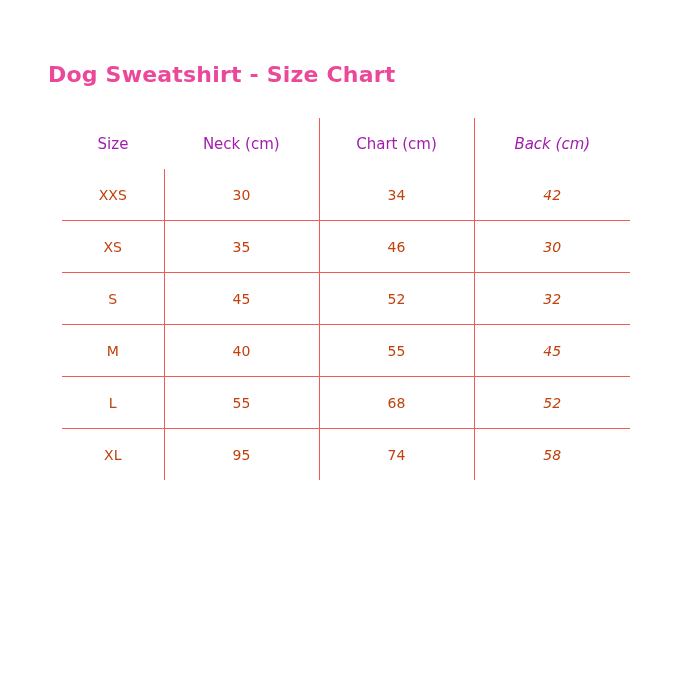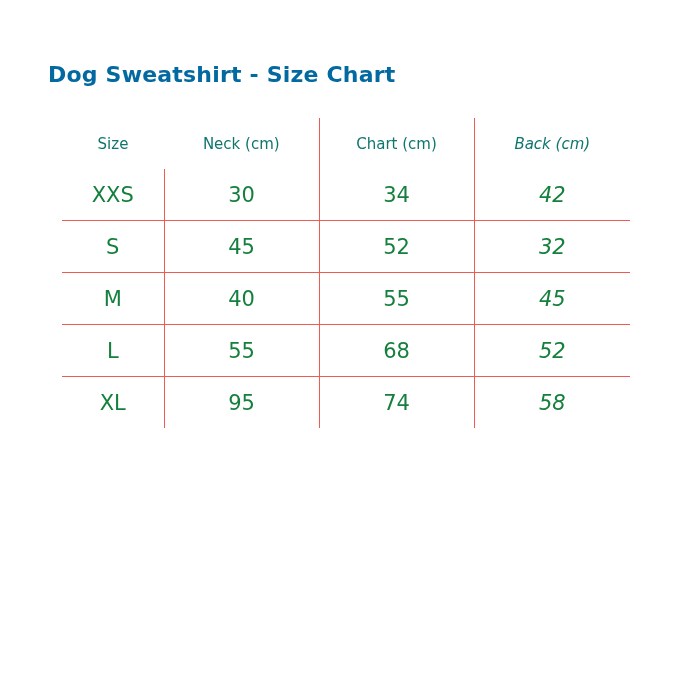--- a/index.html
+++ b/index.html
@@ -19,56 +19,56 @@
     width: 700px;
     height: 700px;
     box-sizing: border-box;
   }
   .title {
     position: absolute;
     left: 48px;
     top: 62px;
     font-size: 22px;
     font-weight: bold;
-    color: #0369a1;
+    color: #ec4899;
     letter-spacing: 0.2px;
     white-space: nowrap;
   }
   .chart-wrap {
     position: absolute;
     left: 62px;
     top: 118px;
     width: 568px;
   }
   table.size-chart {
     border-collapse: collapse;
     width: 568px;
     table-layout: fixed;
   }
   table.size-chart td {
     text-align: center;
     vertical-align: middle;
-    font-size: 21px;
-    color: #15803d;
+    font-size: 14px;
+    color: #c2410c;
     height: 51px;
     padding: 0;
     border-bottom: 1.4px solid #ef5a55;
     border-right: 1.4px solid #ef5a55;
   }
   table.size-chart tr td:last-child {
     border-right: none;
     font-style: italic;
   }
   table.size-chart tr:last-child td {
     border-bottom: none;
   }
   table.size-chart thead td {
     border-bottom: 1.4px solid #ef5a55;
     font-size: 15px;
-    color: #0f766e;
+    color: #a21caf;
   }
   table.size-chart thead td.col-size {
     border-right: none;
   }
   table.size-chart tbody td.col-size {
     border-right: 1.4px solid #ef5a55;
   }
   
   col.c0 { width: 102px; }
   col.c1 { width: 155px; }
@@ -99,20 +99,26 @@
         </tr>
       </thead>
       <tbody>
         <tr>
           <td class="col-size">XXS</td>
           <td>30</td>
           <td>34</td>
           <td>42</td>
         </tr>
         <tr>
+          <td class="col-size">XS</td>
+          <td>35</td>
+          <td>46</td>
+          <td>30</td>
+        </tr>
+        <tr>
           <td class="col-size">S</td>
           <td>45</td>
           <td>52</td>
           <td>32</td>
         </tr>
         <tr>
           <td class="col-size">M</td>
           <td>40</td>
           <td>55</td>
           <td>45</td>

